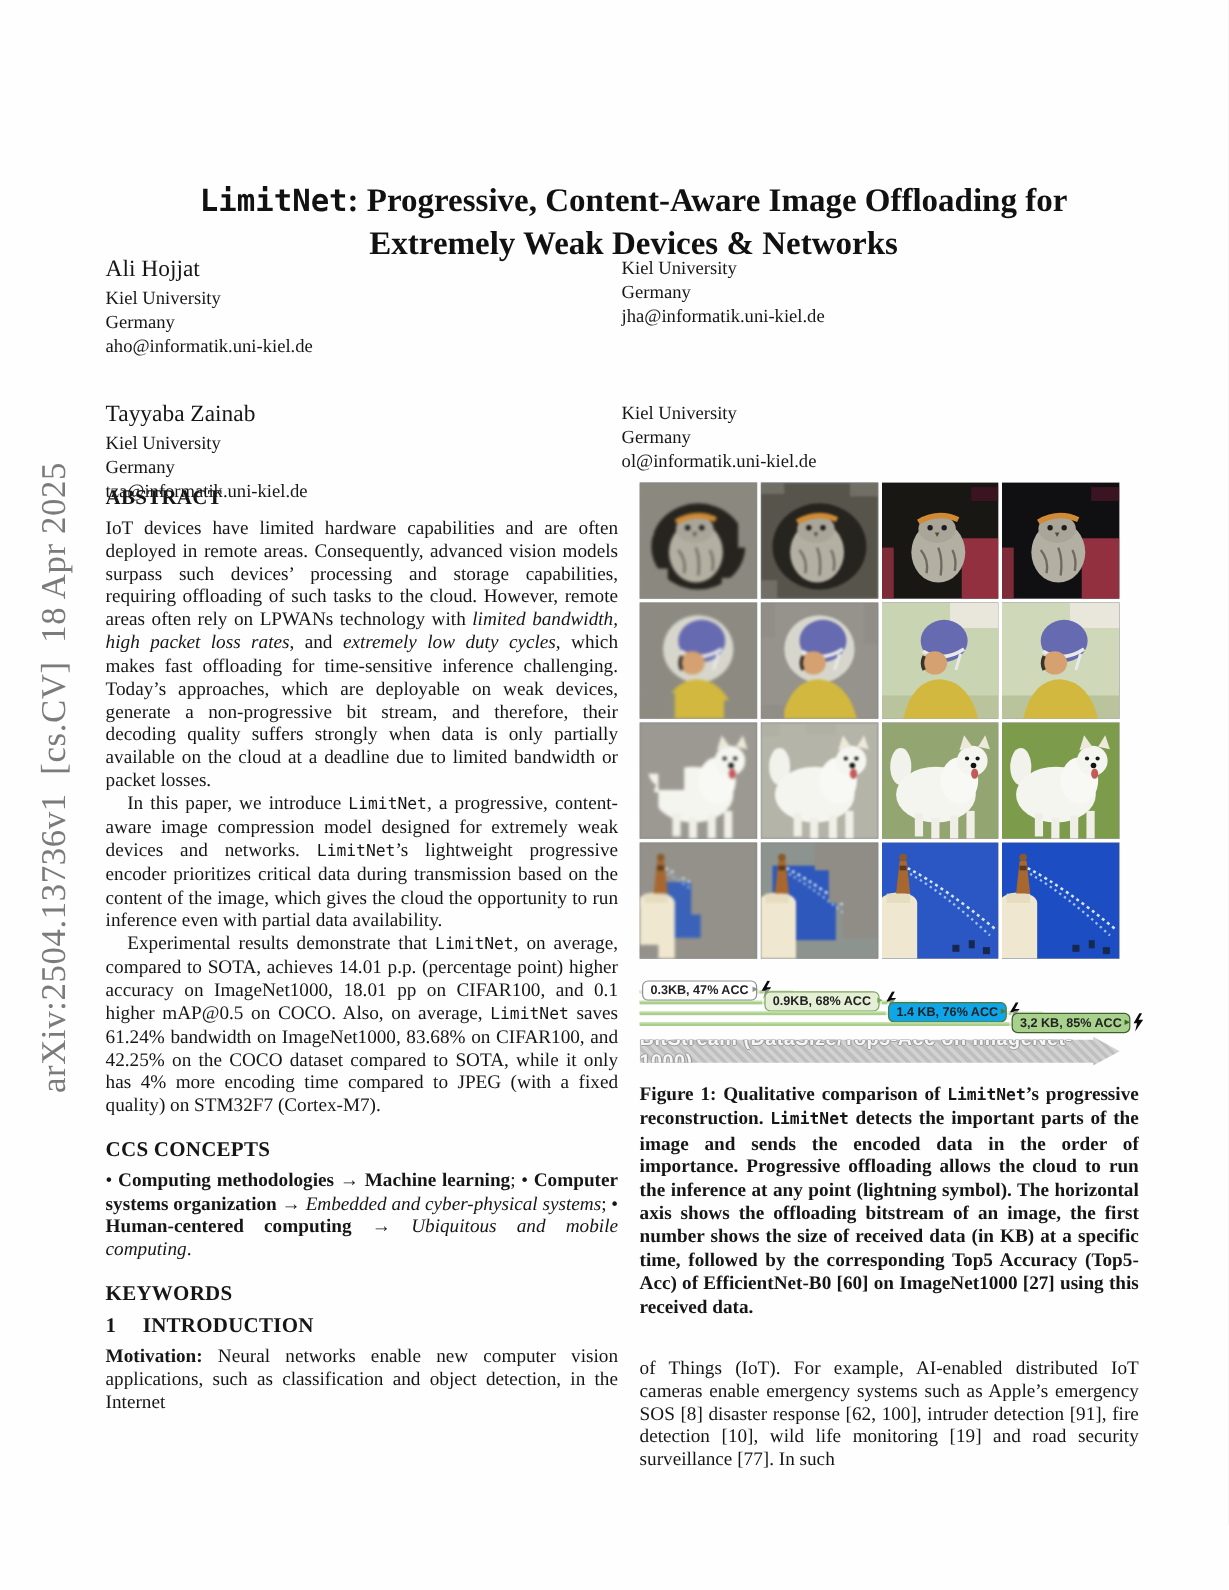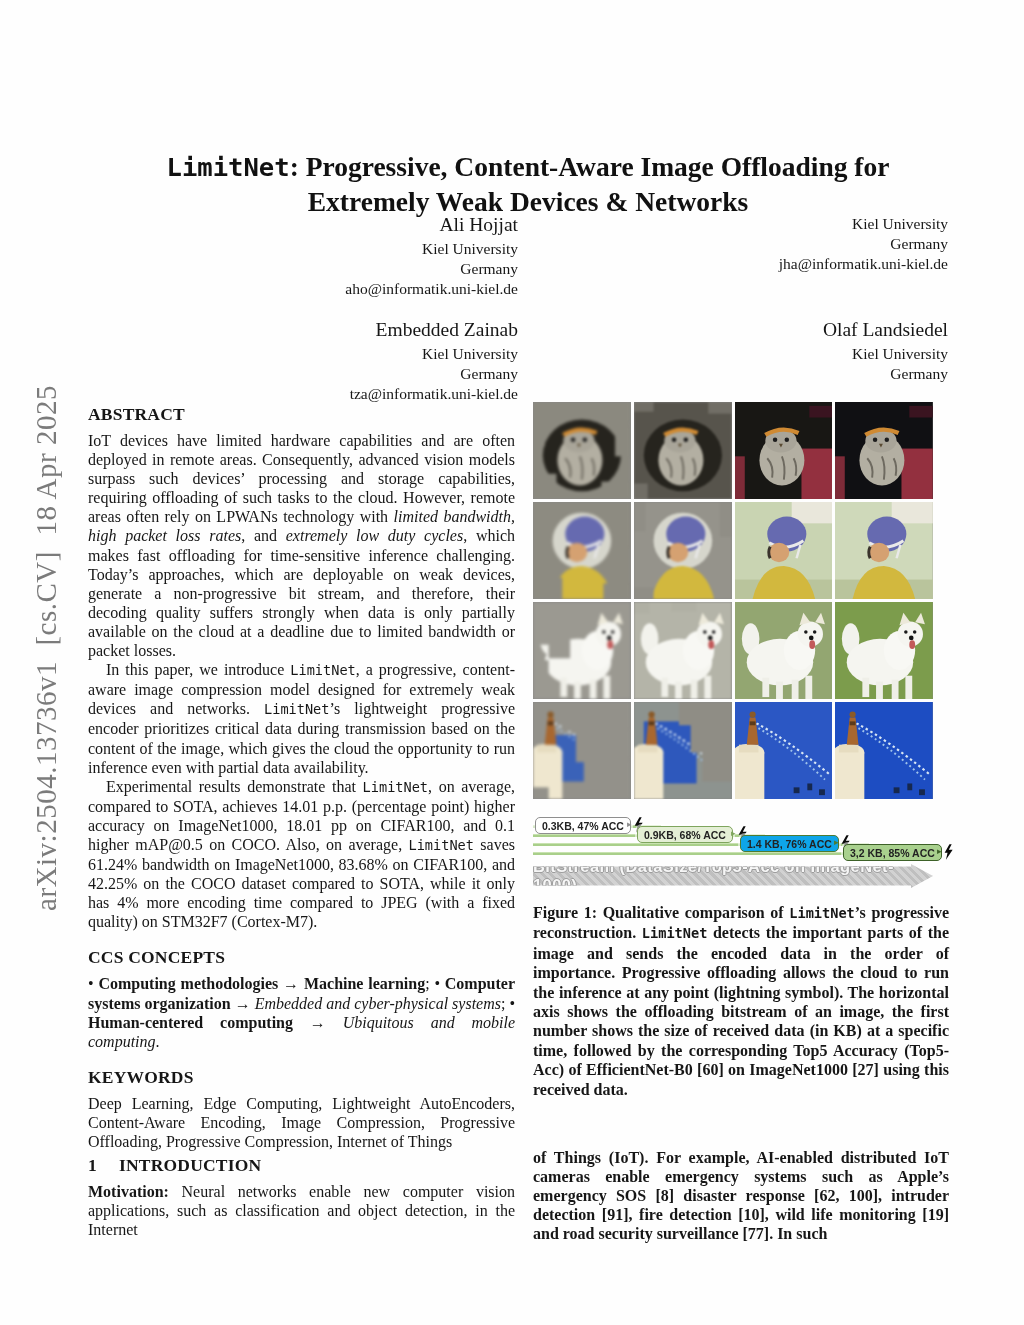--- a/index.html
+++ b/index.html
@@ -10,21 +10,21 @@
   .arxiv{position:absolute;top:648px;left:46px;transform:translate(-50%,-50%) rotate(-90deg);
          white-space:pre;font-size:29px;color:#7b7b7b;letter-spacing:0.5px;}
 
   
   .title{position:absolute;top:133px;left:0;width:100%;text-align:center;
          font-weight:700;font-size:27.5px;line-height:1.28;margin:16px;color:#111;}
   .title .mono{font-family:"DejaVu Sans Mono",monospace;font-size:0.93em;}
 
   
   .authors{position:absolute;top:214px;left:88px;width:860px;display:grid;
-           grid-template-columns:1fr 1fr;row-gap:20px;text-align:right;}
+           grid-template-columns:1fr 1fr;row-gap:36px;text-align:left;}
   .author .name{font-size:19.5px;margin-bottom:3px;}
   .author .aff{font-size:15.5px;line-height:20px;}
 
   
   .col-left{position:absolute;left:88px;top:404px;width:427px;}
   .col-right{position:absolute;left:533px;top:402px;width:416px;}
 
   .sec-heading{font-size:17.5px;font-weight:700;margin:0 0 6px 0;letter-spacing:0.2px;}
   .gap{margin-top:16px;}
   .intro-gap{margin-top:4px;}
@@ -53,21 +53,21 @@
 
   
   .banner{width:400px;height:24px;margin-top:1px;display:flex;align-items:center;justify-content:center;
           background:repeating-linear-gradient(45deg,#d2d2d2 0 3px,#bfbfbf 3px 6px);
           clip-path:polygon(0 10%,94.5% 10%,94.5% 0,100% 50%,94.5% 100%,94.5% 90%,0 90%);}
   .banner span{font-family:"Liberation Sans",sans-serif;font-weight:700;font-size:16.5px;
           color:#f6f6f6;letter-spacing:0.4px;padding-right:18px;
           text-shadow:0 1px 0 #9d9d9d,0 -1px 0 #9d9d9d,1px 0 0 #9d9d9d,-1px 0 0 #9d9d9d;}
 
   .caption{font-size:16px;line-height:19.4px;font-weight:700;text-align:justify;margin:15px 0 0 0;}
-  .contd{margin-top:49px;font-weight:bold;}
+  .contd{margin-top:32px;}
 </style>
 </head>
 <body>
 
 <div class="page">
 
   <div class="arxiv">arXiv:2504.13736v1  [cs.CV]  18 Apr 2025</div>
 
   <h1 class="title"><span class="mono">LimitNet</span><span>: Progressive, Content-Aware Image Offloading for</span><br><span>Extremely Weak Devices &amp; Networks</span></h1>
 
@@ -77,43 +77,42 @@
       <div class="aff">Kiel University</div>
       <div class="aff">Germany</div>
       <div class="aff">aho@informatik.uni-kiel.de</div>
     </div>
     <div class="author">
       <div class="aff">Kiel University</div>
       <div class="aff">Germany</div>
       <div class="aff">jha@informatik.uni-kiel.de</div>
     </div>
     <div class="author">
-      <div class="name">Embedded Zainab</div>
+      <div class="name">Tayyaba Zainab</div>
       <div class="aff">Kiel University</div>
       <div class="aff">Germany</div>
       <div class="aff">tza@informatik.uni-kiel.de</div>
     </div>
     <div class="author">
-      <div class="name">Olaf Landsiedel</div>
       <div class="aff">Kiel University</div>
       <div class="aff">Germany</div>
+      <div class="aff">ol@informatik.uni-kiel.de</div>
     </div>
   </div>
 
   <div class="col-left">
     <h2 class="sec-heading">ABSTRACT</h2>
     <p class="body-p"><span>IoT devices have limited hardware capabilities and are often deployed in remote areas. Consequently, advanced vision models surpass such devices’ processing and storage capabilities, requiring offloading of such tasks to the cloud. However, remote areas often rely on LPWANs technology with </span><span class="seg-i">limited bandwidth, high packet loss rates</span><span>, and </span><span class="seg-i">extremely low duty cycles</span><span>, which makes fast offloading for time-sensitive inference challenging. Today’s approaches, which are deployable on weak devices, generate a non-progressive bit stream, and therefore, their decoding quality suffers strongly when data is only partially available on the cloud at a deadline due to limited bandwidth or packet losses.</span></p>
     <p class="body-p indent"><span>In this paper, we introduce </span><span class="seg-mono">LimitNet</span><span>, a progressive, content-aware image compression model designed for extremely weak devices and networks. </span><span class="seg-mono">LimitNet</span><span>’s lightweight progressive encoder prioritizes critical data during transmission based on the content of the image, which gives the cloud the opportunity to run inference even with partial data availability.</span></p>
     <p class="body-p indent"><span>Experimental results demonstrate that </span><span class="seg-mono">LimitNet</span><span>, on average, compared to SOTA, achieves 14.01 p.p. (percentage point) higher accuracy on ImageNet1000, 18.01 pp on CIFAR100, and 0.1 higher mAP@0.5 on COCO. Also, on average, </span><span class="seg-mono">LimitNet</span><span> saves 61.24% bandwidth on ImageNet1000, 83.68% on CIFAR100, and 42.25% on the COCO dataset compared to SOTA, while it only has 4% more encoding time compared to JPEG (with a fixed quality) on STM32F7 (Cortex-M7).</span></p>
 
     <h2 class="sec-heading gap">CCS CONCEPTS</h2>
     <p class="body-p"><span>• </span><span class="seg-b">Computing methodologies</span><span> → </span><span class="seg-b">Machine learning</span><span>; • </span><span class="seg-b">Computer systems organization</span><span> → </span><span class="seg-i">Embedded and cyber-physical systems</span><span>; • </span><span class="seg-b">Human-centered computing</span><span> → </span><span class="seg-i">Ubiquitous and mobile computing</span><span>.</span></p>
 
     <h2 class="sec-heading gap">KEYWORDS</h2>
-    <p class="body-p">Deep Learning, Edge Computing, Lightweight AutoEncoders, Content-Aware Encoding, Image Compression, Progressive Offloading, Progressive Compression, Internet of Things</p>
 
     <h2 class="sec-heading intro-gap"><span>1</span><span class="num-gap"></span><span>INTRODUCTION</span></h2>
     <p class="body-p"><span class="seg-b">Motivation:</span><span> Neural networks enable new computer vision applications, such as classification and object detection, in the Internet</span></p>
   </div>
 
   <div class="col-right">
     <div id="fig-grid">
         <div class="fig-cell">
           <svg viewBox="0 0 100 100" preserveAspectRatio="none" style="filter:blur(1.5px)">
             <rect x="0" y="0" width="100" height="100" fill="#8b897f"></rect>

